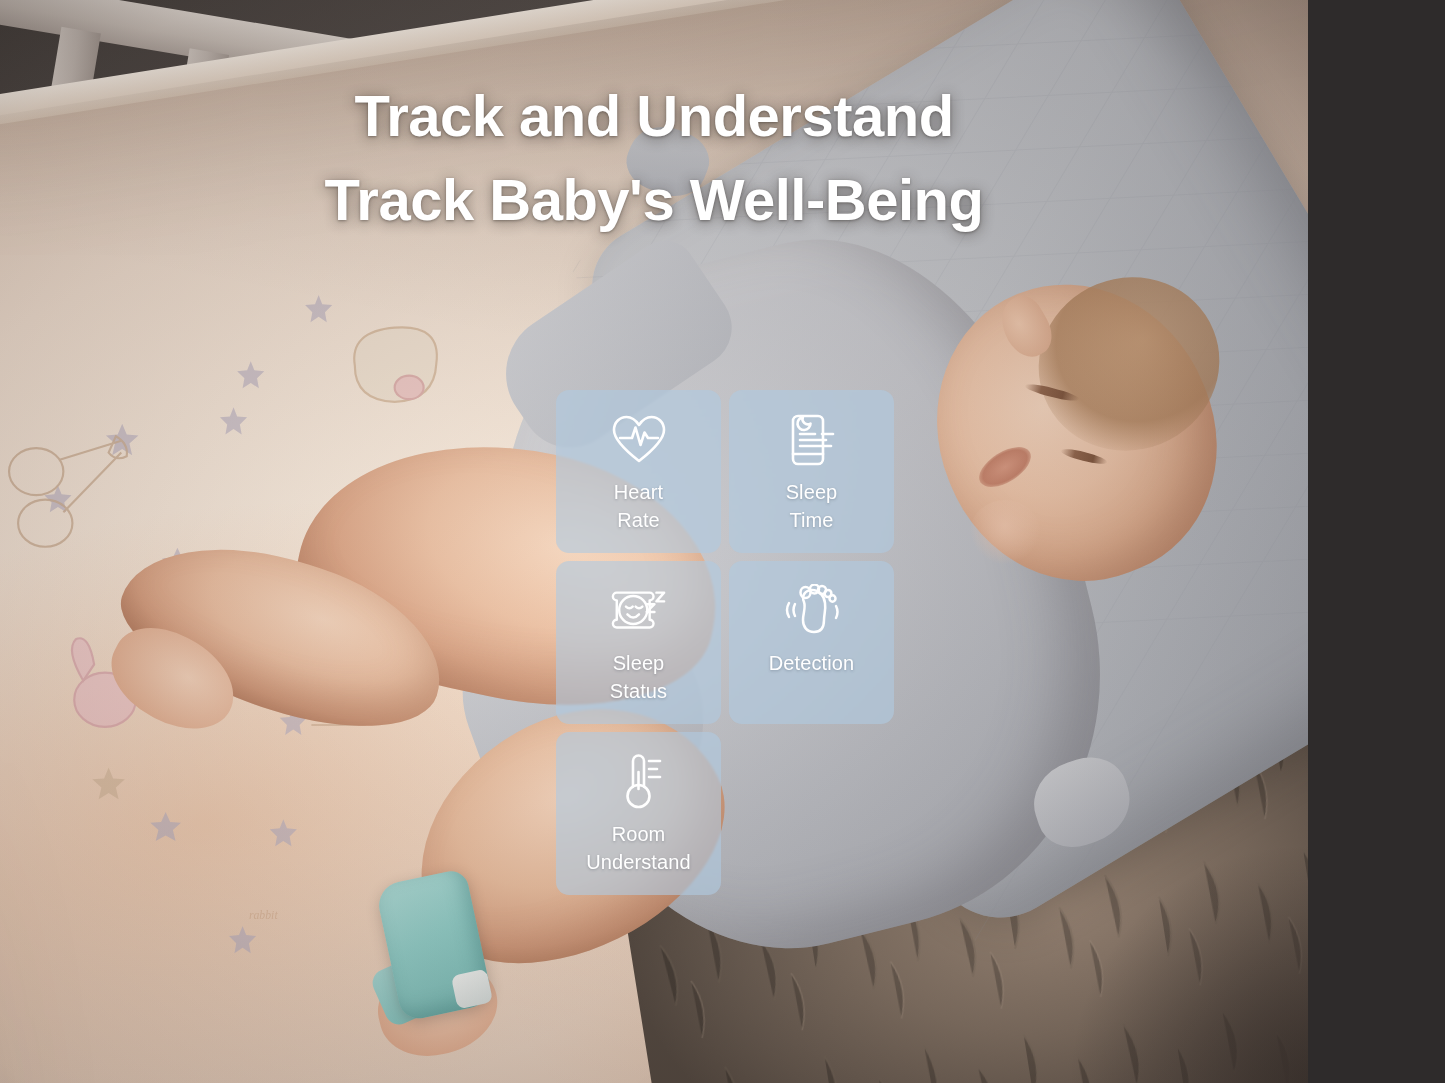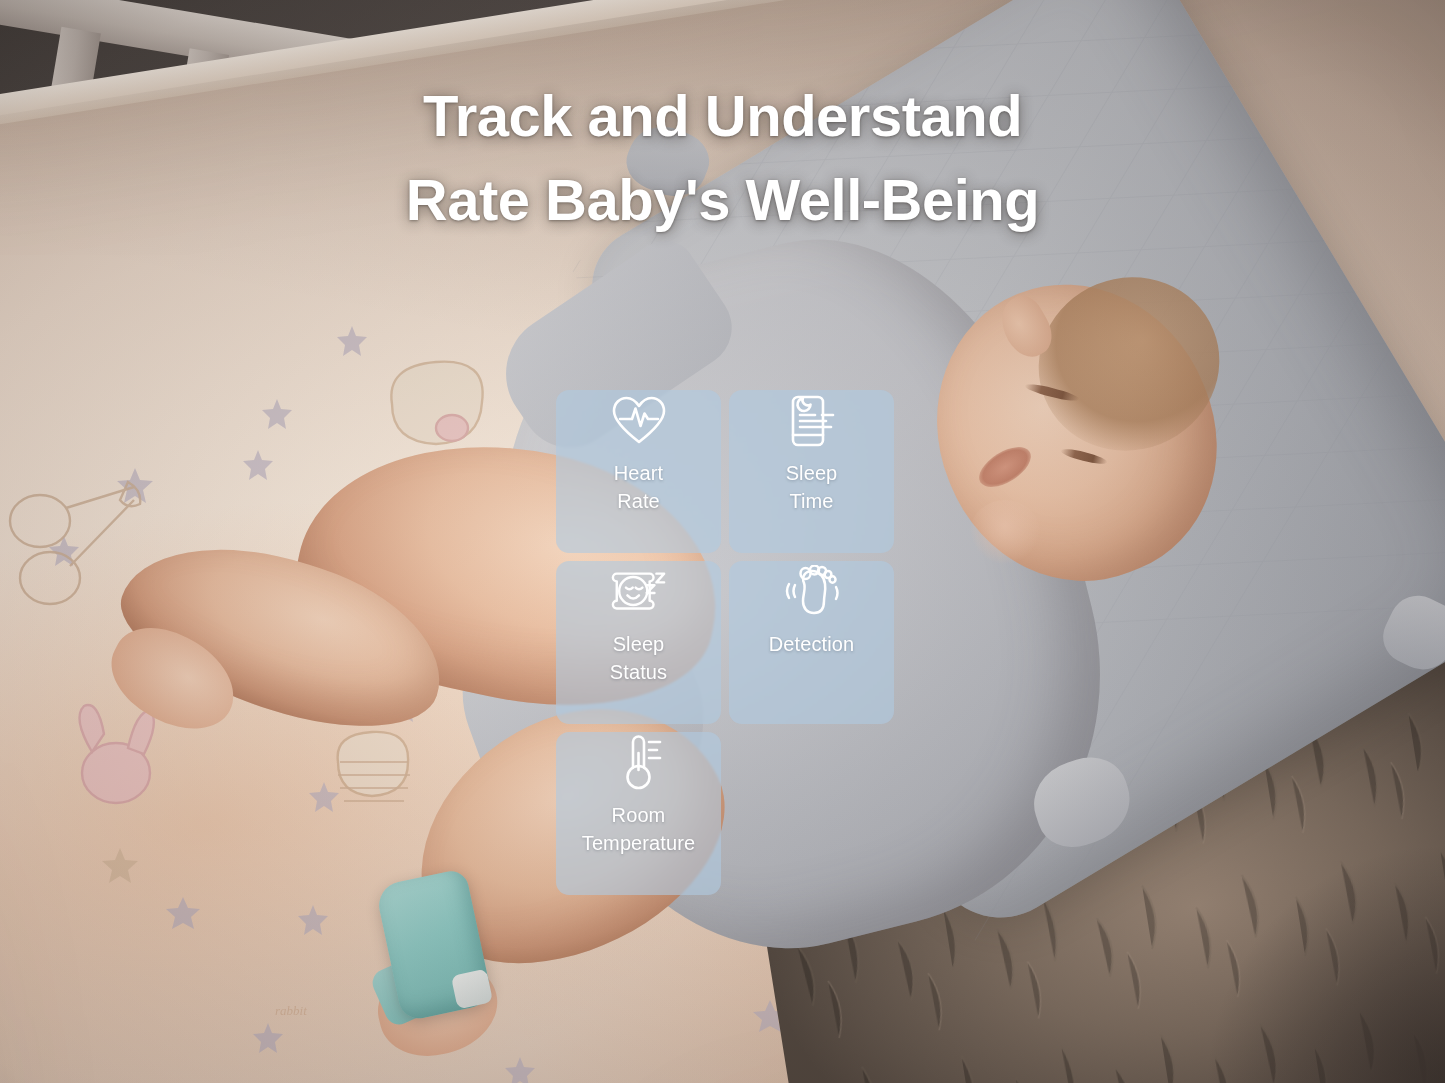--- a/index.html
+++ b/index.html
@@ -7,21 +7,21 @@
   html, body {
     width: 1445px;
     height: 1083px;
     overflow: hidden;
     background: #2e2b2b;
     font-family: "Liberation Sans", sans-serif;
   }
 
   #stage {
     position: relative;
-    width: 1445px;
+    width: 1308px;
     height: 1083px;
     overflow: hidden;
   }
 
   
   .photo {
     position: absolute;
     inset: 0;
     overflow: hidden;
     background: #3a3533;
@@ -369,20 +369,21 @@
     gap: 8px;
   }
   .tile {
     position: relative;
     background: rgba(176, 201, 224, .62);
     border-radius: 13px;
     display: flex;
     flex-direction: column;
     align-items: center;
     justify-content: flex-start;
+    padding-top: 19px;
     backdrop-filter: blur(1px);
   }
   .tile .ico {
     width: 58px;
     height: 62px;
     display: flex;
     align-items: center;
     justify-content: center;
   }
   .tile .ico svg { display: block; }
@@ -550,21 +551,21 @@
     <div class="eye e1"></div>
     <div class="eye e2"></div>
     <div class="mouth"></div>
     <div class="chin"></div>
 
     <div class="grade"></div>
   </div>
 
   <h1 class="headline">
     <span class="l">Track and Understand</span>
-    <span class="l">Rate Baby's Well-Being</span>
+    <span class="l">Track Baby's Well-Being</span>
   </h1>
 
   <div class="tiles">
 
     <div class="tile">
       <span class="ico">
         <svg width="56" height="52" viewBox="0 0 56 52" fill="none" stroke="#ffffff" stroke-width="2.6" stroke-linecap="round" stroke-linejoin="round">
           <path d="M28 47 C 10 33, 3 24, 3 16 C 3 8, 9 3, 15.5 3 C 21 3, 25 6.5, 28 11
                    C 31 6.5, 35 3, 40.5 3 C 47 3, 53 8, 53 16 C 53 24, 46 33, 28 47 Z"></path>
           <path d="M9 24 H17 L21 24 L24.5 13.5 L29.5 31 L33.5 18.5 L37 24 H47"></path>
@@ -629,18 +630,18 @@
         <svg width="50" height="58" viewBox="0 0 50 58" fill="none" stroke="#ffffff" stroke-width="2.6" stroke-linecap="round" stroke-linejoin="round">
           <path d="M19 33.5 V8 a5.5 5.5 0 0 1 11 0 V33.5"></path>
           <circle cx="24.5" cy="43" r="11"></circle>
           <path d="M24.5 19 V36"></path>
           <path d="M35 8 H46"></path>
           <path d="M35 16 H43"></path>
           <path d="M35 24 H46"></path>
         </svg>
       </span>
       <span class="label">Room
-Temperature</span>
+Understand</span>
     </div>
 
 
   </div>
 </div>
 
 </body></html>

